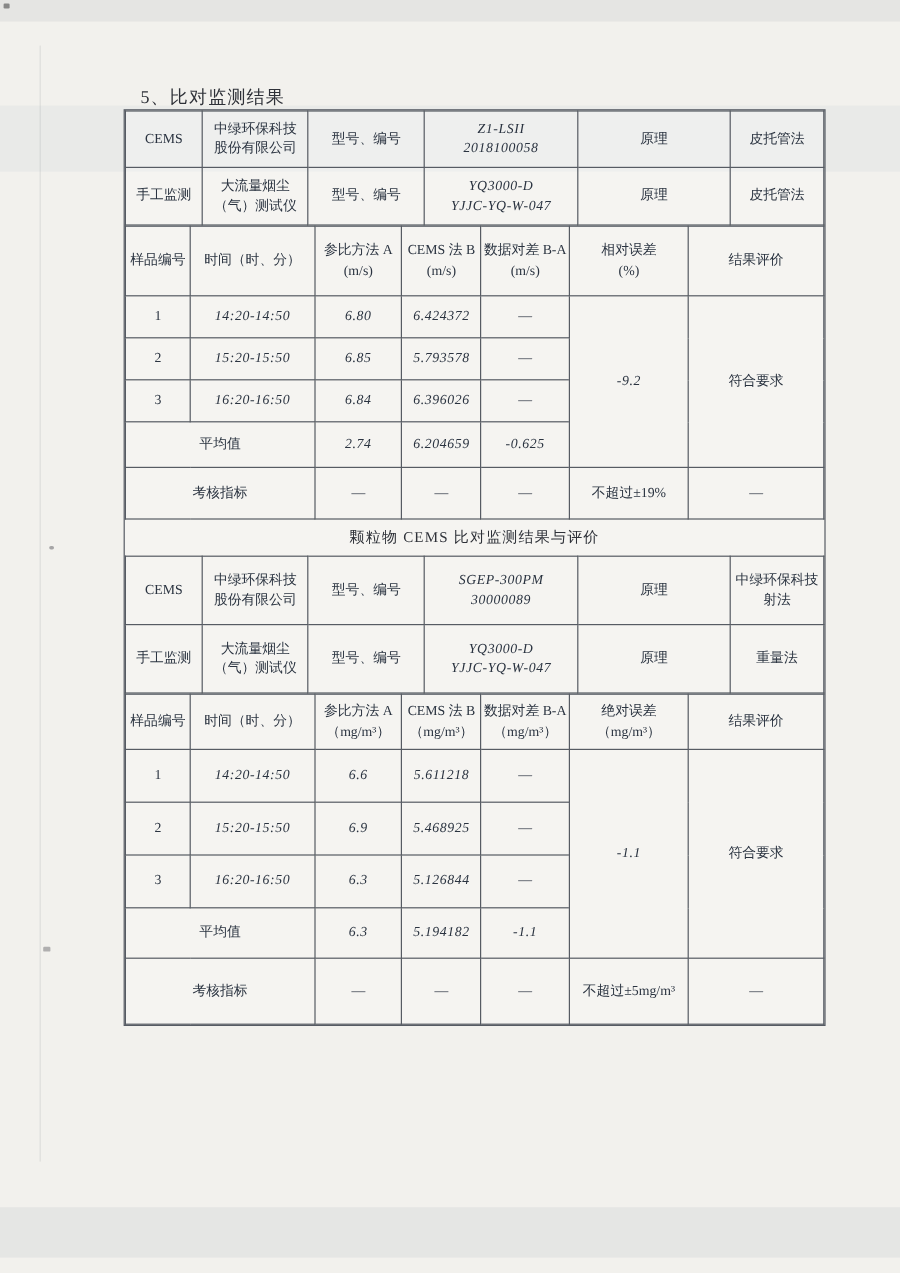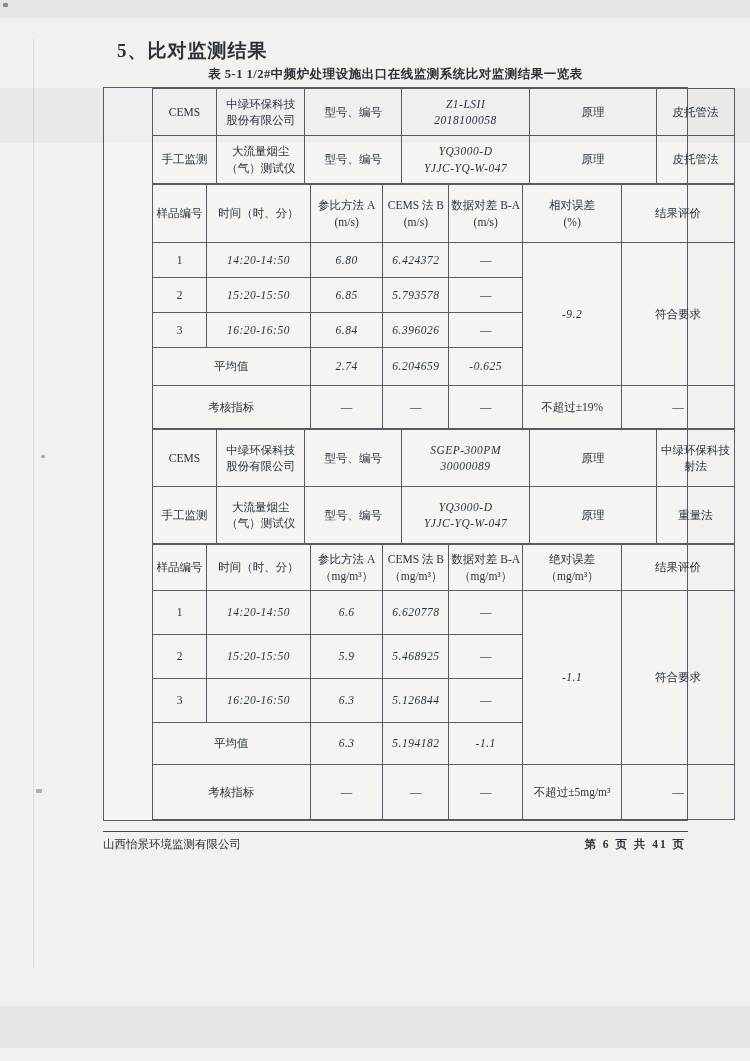--- a/index.html
+++ b/index.html
@@ -17,29 +17,29 @@
   .band-top    { position:absolute; left:0; top:88px;  width:750px; height:55px; background:rgba(200,210,216,0.22); pointer-events:none; }
   .band-top2   { position:absolute; left:0; top:0;     width:750px; height:18px; background:rgba(190,196,200,0.25); pointer-events:none; }
   .band-bottom { position:absolute; left:0; top:1006px; width:750px; height:42px; background:rgba(198,204,210,0.30); pointer-events:none; }
   .vline-left  { position:absolute; left:33px; top:38px; width:1px; height:930px; background:rgba(120,122,124,0.16); pointer-events:none; }
   .speck1 { position:absolute; left:3px;  top:3px;   width:5px; height:4px; background:rgba(60,60,60,0.55); border-radius:1px; }
   .speck2 { position:absolute; left:41px; top:455px; width:4px; height:3px; background:rgba(90,90,95,0.5); border-radius:2px; }
   .speck3 { position:absolute; left:36px; top:789px; width:6px; height:4px; background:rgba(95,95,100,0.45); border-radius:1px; }
 
   .content { position:absolute; left:103px; top:0; width:585px; }
 
-  .sec5-title { margin:38px 0 0 14px; font-size:19px; font-weight:bold; letter-spacing:1px; }
+  .sec5-title { margin:72px 0 0 14px; font-size:15px; font-weight:normal; letter-spacing:1px; }
   .para { font-size:14.5px; line-height:21px; margin-top:2px; }
   .para .l1 { text-indent:30px; }
   .caption { font-size:12.5px; font-weight:bold; text-align:center; margin:2px 0 4px; letter-spacing:0.5px; }
 
   .doc-table { border:1.5px solid #565b63; background:rgba(255,255,255,0.25); }
   .sec-hdr { height:30px; display:flex; align-items:center; justify-content:center;
              font-size:12.5px; letter-spacing:1px; }
-  table { border-collapse:collapse; width:100%; table-layout:fixed;margin-left:48px; }
+  table { border-collapse:collapse; width:100%; table-layout:fixed; }
   td { border:1px solid #565b63; text-align:center; vertical-align:middle;
        font-size:11.5px; line-height:1.4; white-space:pre-line; padding:1px 2px; color:#2a3340; }
 
   .h47 td { height:47px; } .h48 td { height:48px; }
   .h58 td { height:58px; } .h35 td { height:35px; }
   .h38 td { height:38px; } .h43 td { height:43px; }
   .h57 td { height:57px; } .h46 td { height:46px; }
   .h44 td { height:44px; } .h42 td { height:42px; }
   .h55 td { height:55px; }
 
@@ -56,21 +56,20 @@
   <div class="band-top2"></div>
   <div class="band-top"></div>
   <div class="band-bottom"></div>
   <div class="vline-left"></div>
   <div class="speck1"></div>
   <div class="speck2"></div>
   <div class="speck3"></div>
 
   <div class="content">
     <div class="sec5-title">5、比对监测结果</div>
-    <div class="caption">表 5-1    1/2#中频炉处理设施出口在线监测系统比对监测结果一览表</div>
 
     <div class="doc-table">
 
 
       <table class="equip">
         <colgroup>
             <col style="width:11%">
             <col style="width:15.2%">
             <col style="width:16.6%">
             <col style="width:22%">
@@ -158,20 +157,21 @@
           <td colspan="2">考核指标</td>
           <td>—</td>
           <td>—</td>
           <td>—</td>
           <td>不超过±19%</td>
           <td>—</td>
         </tr>
       </tbody>
         </table>
 
+      <div class="sec-hdr">颗粒物 CEMS 比对监测结果与评价</div>
 
       <table class="equip">
         <colgroup>
             <col style="width:11%">
             <col style="width:15.2%">
             <col style="width:16.6%">
             <col style="width:22%">
             <col style="width:21.8%">
             <col style="width:13.4%">
           </colgroup>
@@ -221,29 +221,29 @@
           <td>数据对差 B-A
 （mg/m³）</td>
           <td>绝对误差
 （mg/m³）</td>
           <td>结果评价</td>
         </tr>
         <tr class="h44">
           <td>1</td>
           <td class="num">14:20-14:50</td>
           <td class="num">6.6</td>
-          <td class="num">6.620778</td>
+          <td class="num">5.611218</td>
           <td>—</td>
           <td class="num" rowspan="4">-1.1</td>
           <td rowspan="4">符合要求</td>
         </tr>
         <tr class="h44">
           <td>2</td>
           <td class="num">15:20-15:50</td>
-          <td class="num">5.9</td>
+          <td class="num">6.9</td>
           <td class="num">5.468925</td>
           <td>—</td>
         </tr>
         <tr class="h44">
           <td>3</td>
           <td class="num">16:20-16:50</td>
           <td class="num">6.3</td>
           <td class="num">5.126844</td>
           <td>—</td>
         </tr>
@@ -258,18 +258,14 @@
           <td>—</td>
           <td>—</td>
           <td>—</td>
           <td>不超过±5mg/m³</td>
           <td>—</td>
         </tr>
       </tbody>
         </table>
     </div>
 
-    <div class="footer">
-      <span>山西怡景环境监测有限公司</span>
-      <span class="pg">第 6 页 共 41 页</span>
-    </div>
   </div>
 </div>
 
 </body></html>

